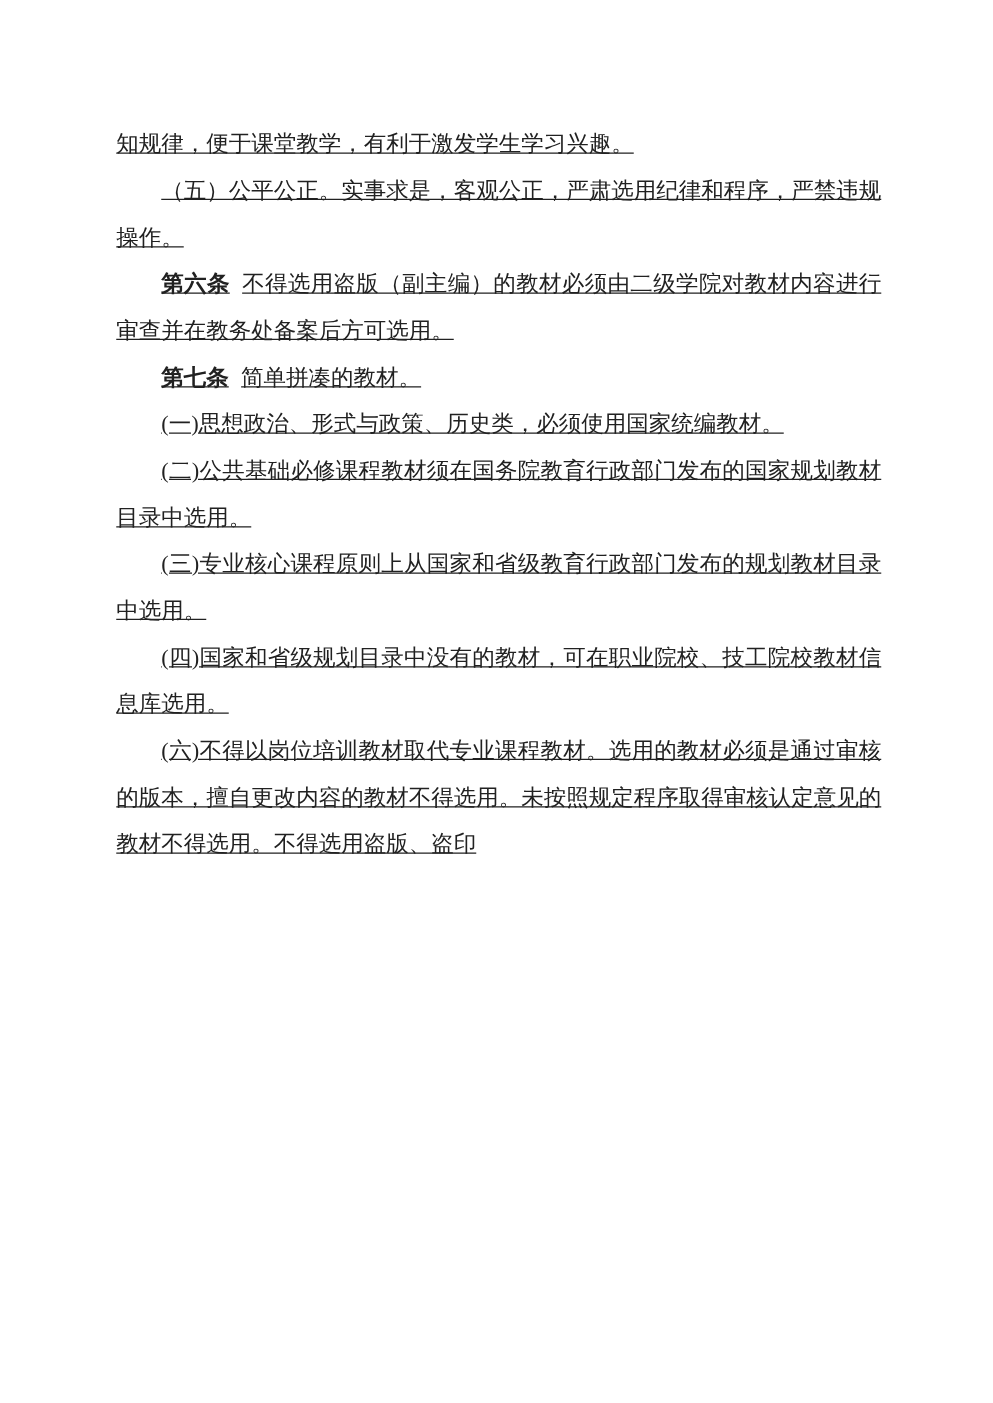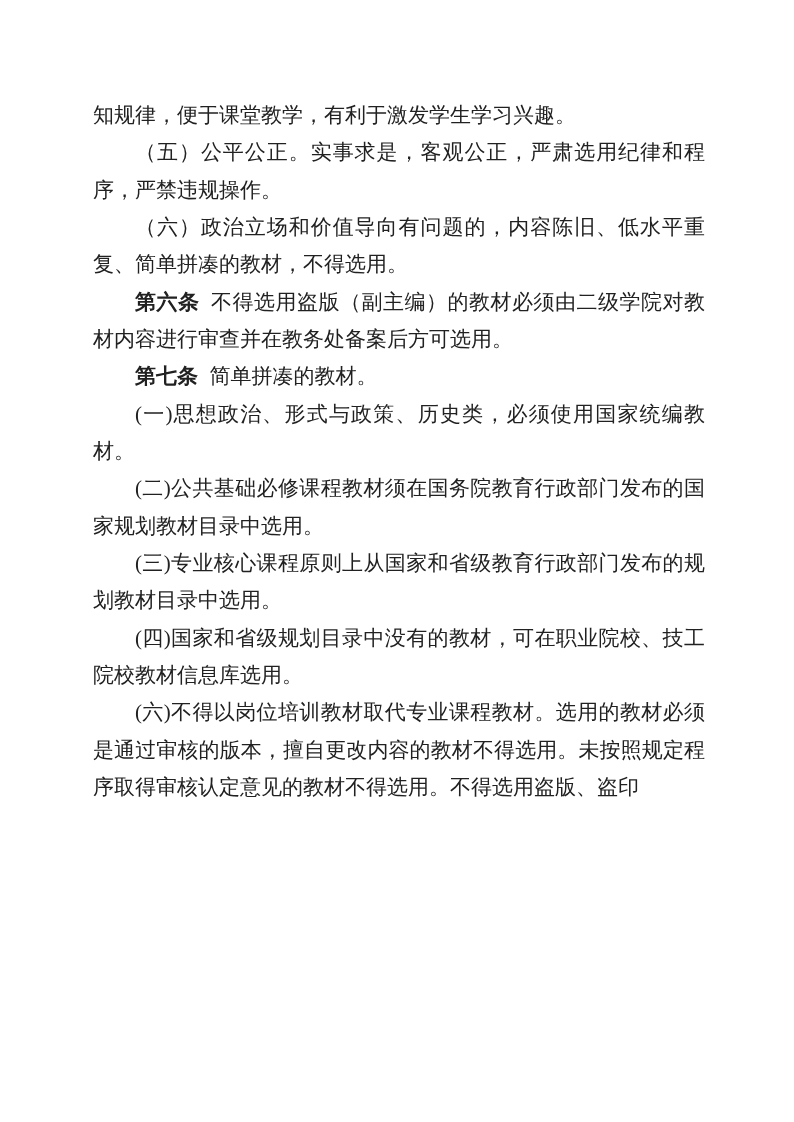--- a/index.html
+++ b/index.html
@@ -17,44 +17,44 @@
   }
   .content {
     position: absolute;
     top: 97px;
     left: 93px;
     width: 612px;
   }
   .para {
     margin: 0;
     padding: 0;
-    font-size: 21px;
+    font-size: 18px;
     line-height: 37.33px;
     color: #212121;
     text-align: justify;
     text-justify: inter-ideograph;
     letter-spacing: 0;
+    text-decoration: underline;
   }
   .para.indent {
     text-indent: 2em;
   }
   .clause-label {
     font-weight: bold;
     margin-right: 0.55em;
     margin-top: 28px;
   }
 </style>
 </head>
 <body>
 
 <div class="page">
   <div class="content" id="content">
       <p class="para"><span>知规律，便于课堂教学，有利于激发学生学习兴趣。</span></p>
       <p class="para indent"><span>（五）公平公正。实事求是，客观公正，严肃选用纪律和程序，严禁违规操作。</span></p>
-      <p class="para indent"><span>（六）政治立场和价值导向有问题的，内容陈旧、低水平重复、简单拼凑的教材，不得选用。</span></p>
       <p class="para indent"><span class="clause-label">第六条</span><span>不得选用盗版（副主编）的教材必须由二级学院对教材内容进行审查并在教务处备案后方可选用。</span></p>
       <p class="para indent"><span class="clause-label">第七条</span><span>简单拼凑的教材。</span></p>
       <p class="para indent"><span>(一)思想政治、形式与政策、历史类，必须使用国家统编教材。</span></p>
       <p class="para indent"><span>(二)公共基础必修课程教材须在国务院教育行政部门发布的国家规划教材目录中选用。</span></p>
       <p class="para indent"><span>(三)专业核心课程原则上从国家和省级教育行政部门发布的规划教材目录中选用。</span></p>
       <p class="para indent"><span>(四)国家和省级规划目录中没有的教材，可在职业院校、技工院校教材信息库选用。</span></p>
       <p class="para indent"><span>(六)不得以岗位培训教材取代专业课程教材。选用的教材必须是通过审核的版本，擅自更改内容的教材不得选用。未按照规定程序取得审核认定意见的教材不得选用。不得选用盗版、盗印</span></p>
     </div>
 </div>
 

